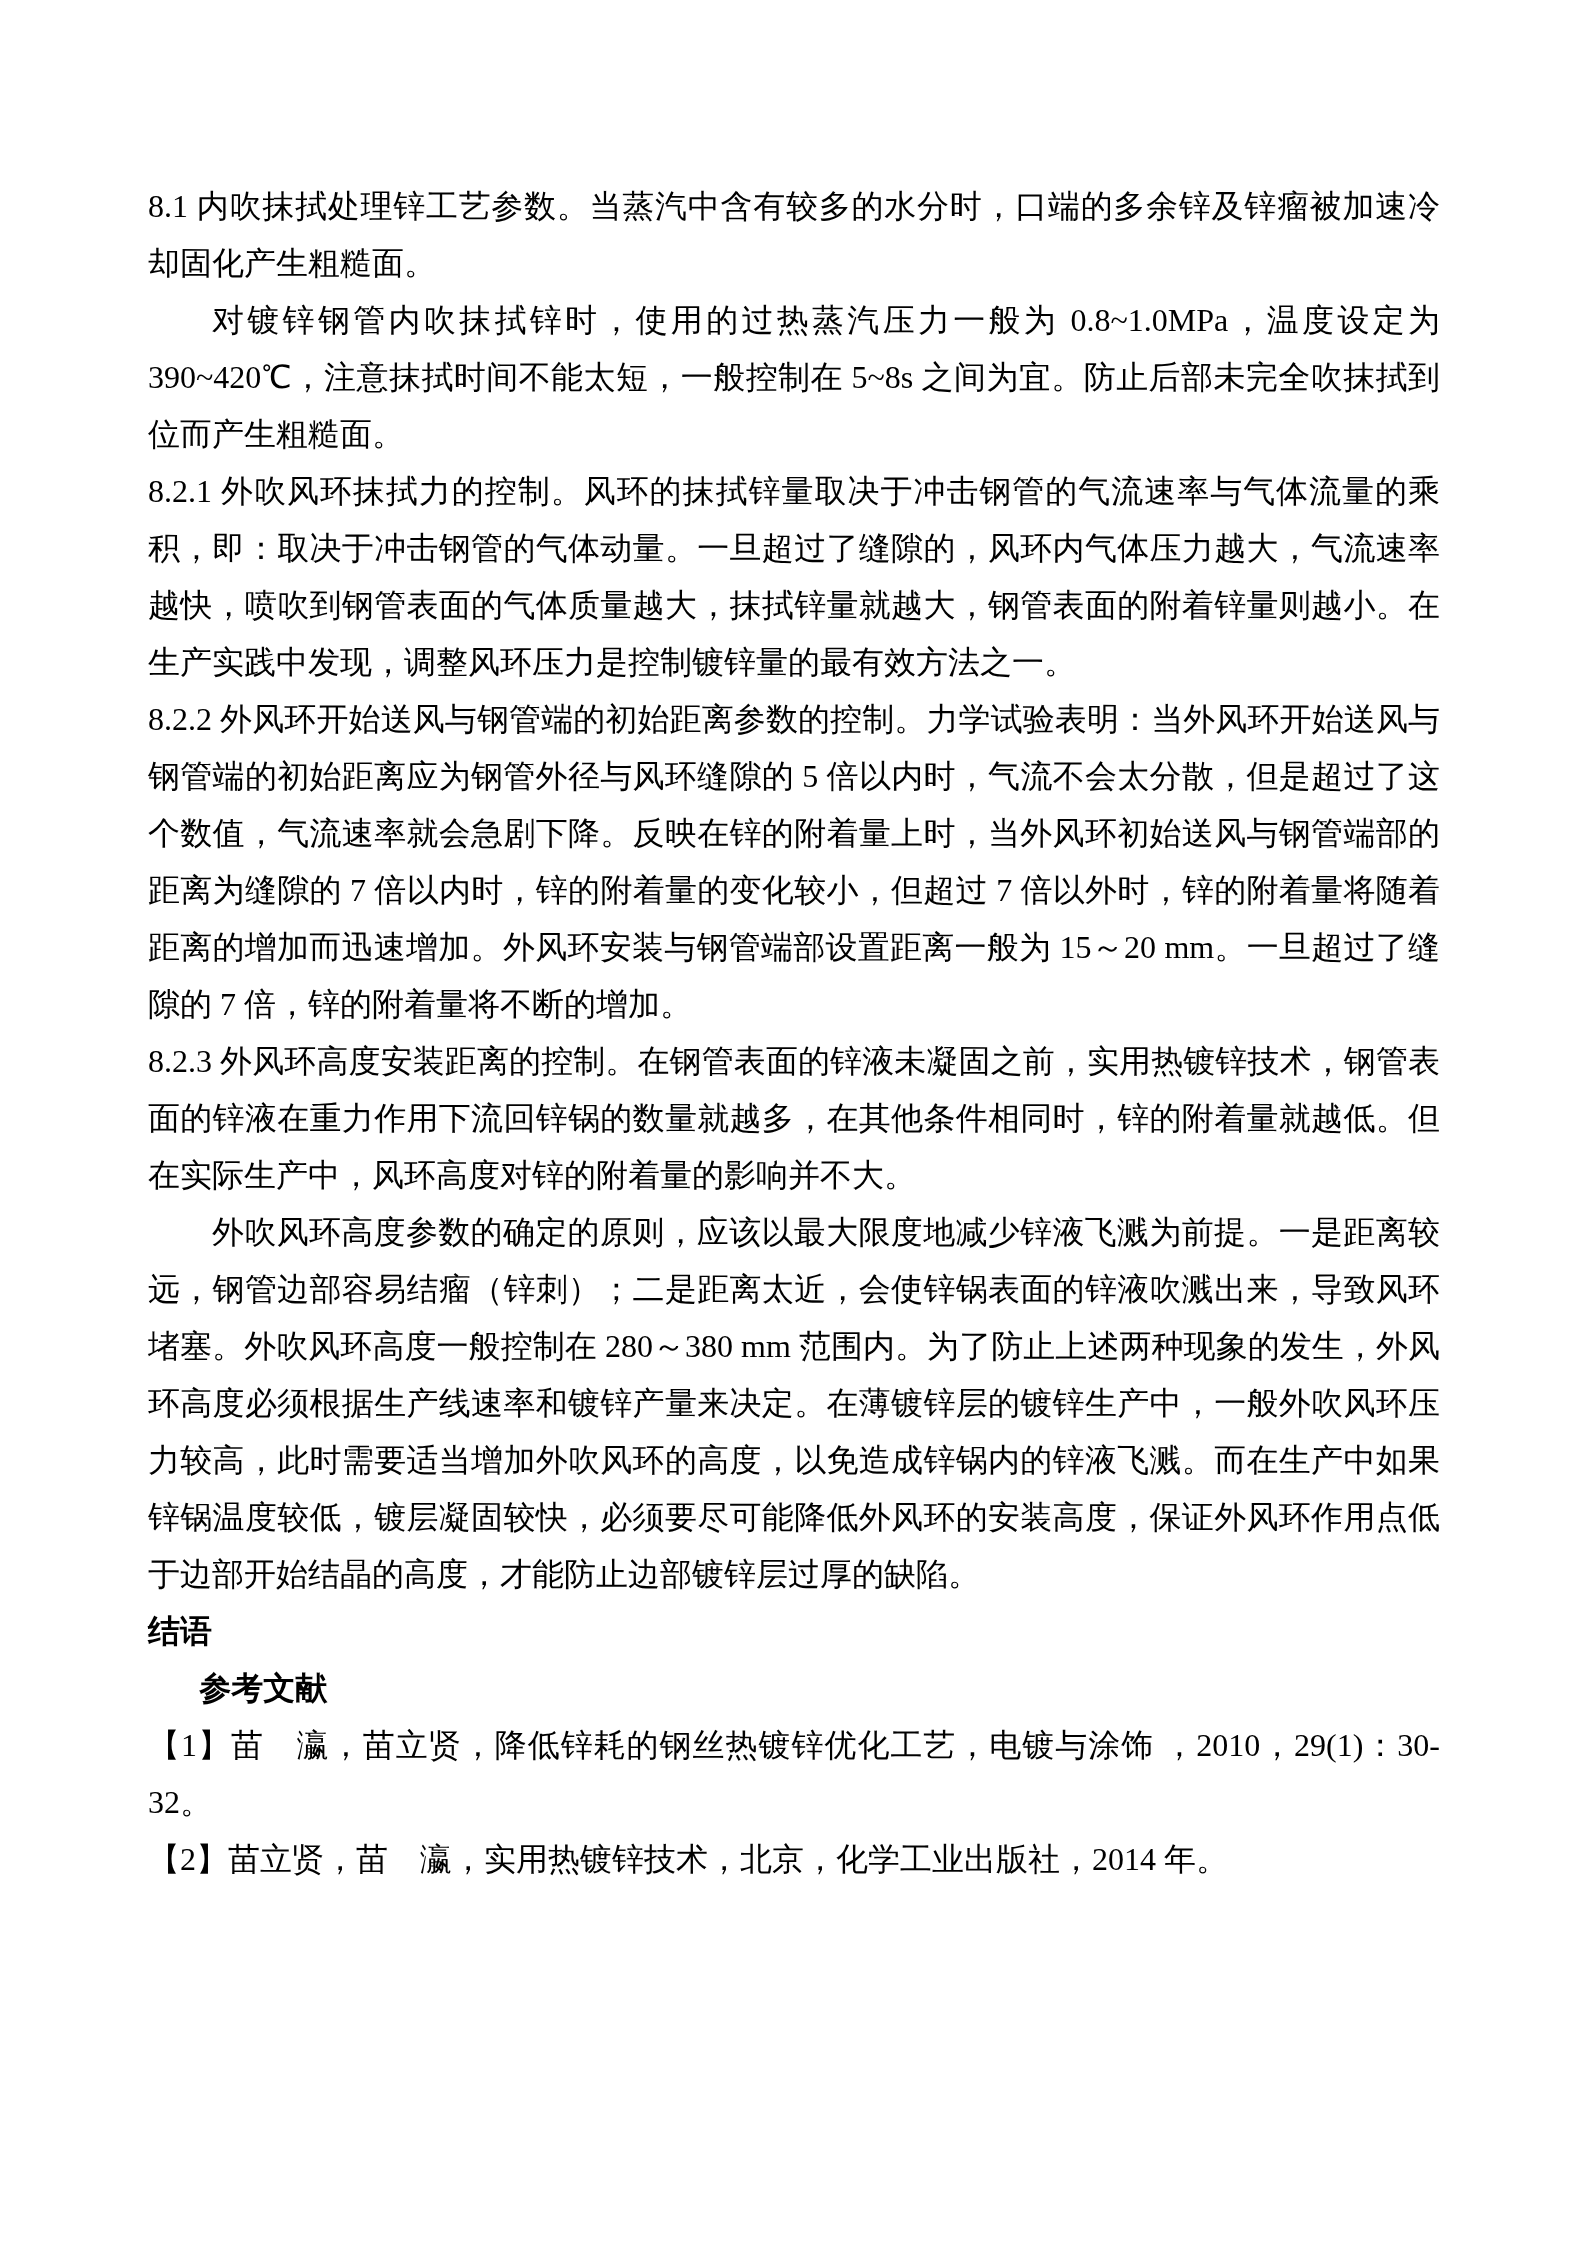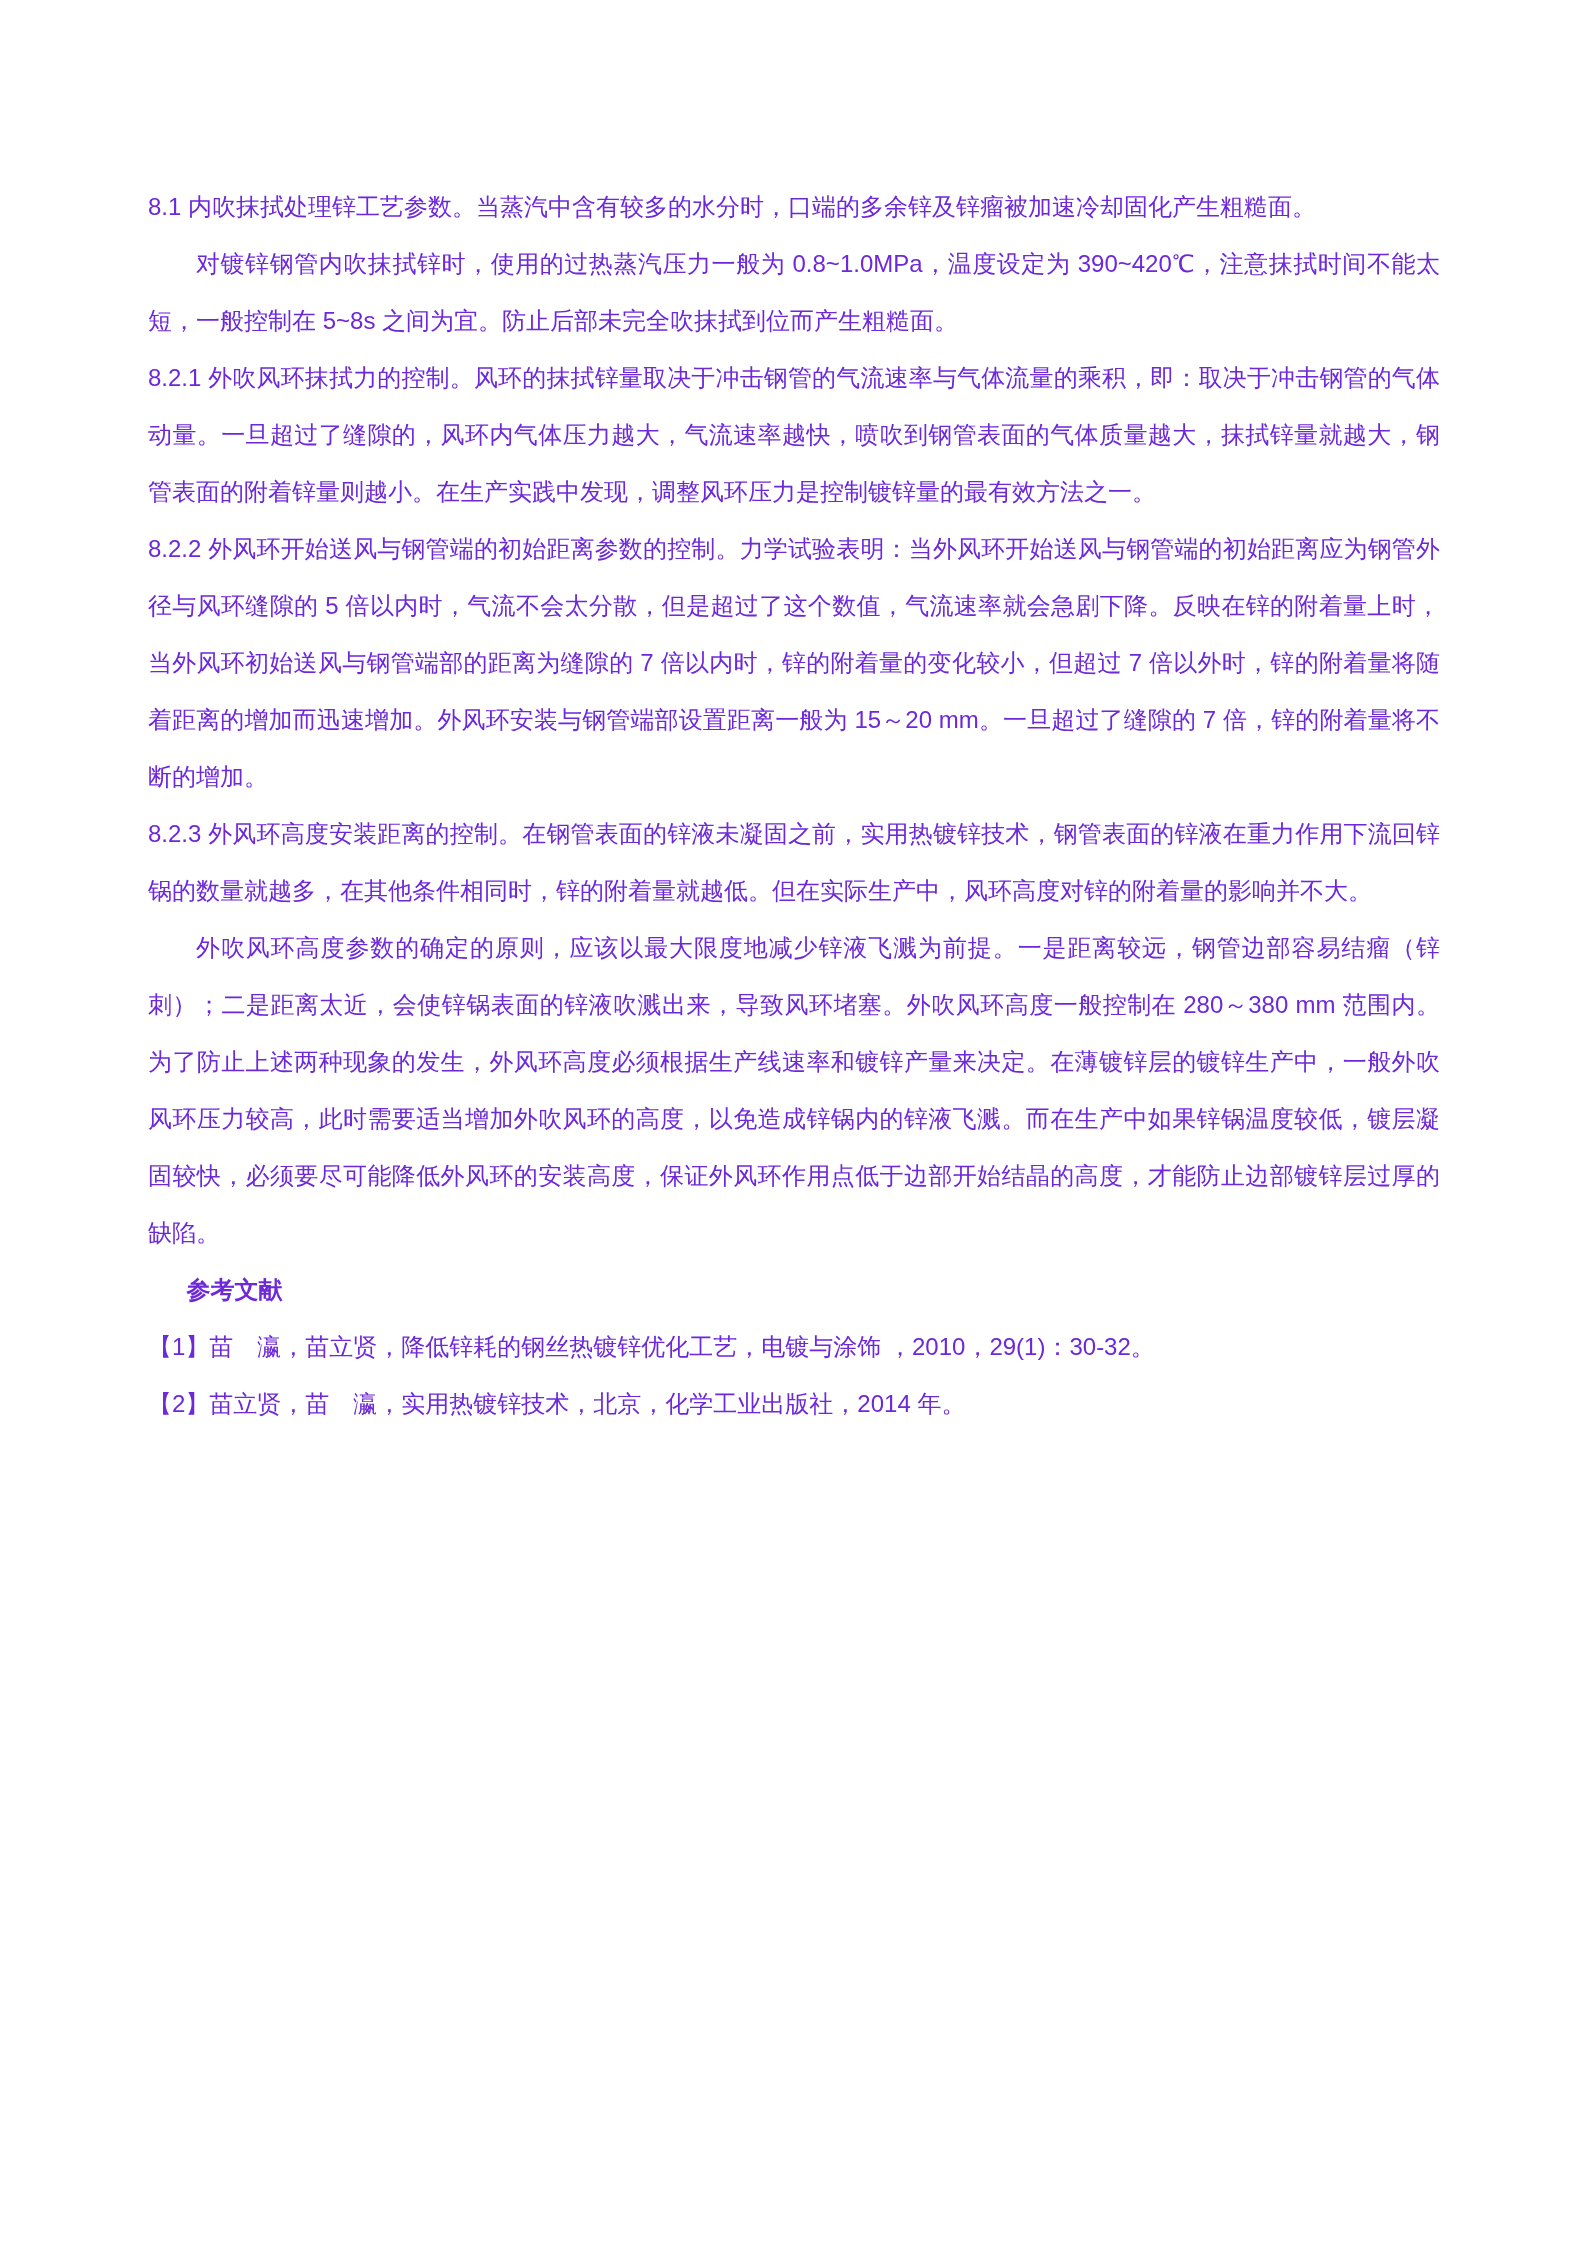--- a/index.html
+++ b/index.html
@@ -12,24 +12,24 @@
     width: 1587px;
     height: 2245px;
     background: #ffffff;
     overflow: hidden;
   }
   .content {
     position: absolute;
     left: 148px;
     top: 178px;
     width: 1292px;
-    font-family: Liberation Sans, sans-serif;
-    font-size: 24px;
+    font-family: Liberation Serif, serif;
+    font-size: 32px;
     line-height: 57px;
-    color: #6d28d9;
+    color: #000000;
     text-align: justify;
   }
   .content p {
     margin: 0;
     padding: 0;
   }
   p.sec { text-indent: 0; }
   p.ind { text-indent: 2em; }
   p.h { font-weight: bold; text-indent: 0; }
   p.h-ind { font-weight: bold; text-indent: 1.6em; }
@@ -39,17 +39,18 @@
 <body>
 
 <div class="page">
   <div class="content">
     <p class="sec">8.1 内吹抹拭处理锌工艺参数。当蒸汽中含有较多的水分时，口端的多余锌及锌瘤被加速冷却固化产生粗糙面。</p>
     <p class="ind">对镀锌钢管内吹抹拭锌时，使用的过热蒸汽压力一般为 0.8~1.0MPa，温度设定为 390~420℃，注意抹拭时间不能太短，一般控制在 5~8s 之间为宜。防止后部未完全吹抹拭到位而产生粗糙面。</p>
     <p class="sec">8.2.1 外吹风环抹拭力的控制。风环的抹拭锌量取决于冲击钢管的气流速率与气体流量的乘积，即：取决于冲击钢管的气体动量。一旦超过了缝隙的，风环内气体压力越大，气流速率越快，喷吹到钢管表面的气体质量越大，抹拭锌量就越大，钢管表面的附着锌量则越小。在生产实践中发现，调整风环压力是控制镀锌量的最有效方法之一。</p>
     <p class="sec">8.2.2 外风环开始送风与钢管端的初始距离参数的控制。力学试验表明：当外风环开始送风与钢管端的初始距离应为钢管外径与风环缝隙的 5 倍以内时，气流不会太分散，但是超过了这个数值，气流速率就会急剧下降。反映在锌的附着量上时，当外风环初始送风与钢管端部的距离为缝隙的 7 倍以内时，锌的附着量的变化较小，但超过 7 倍以外时，锌的附着量将随着距离的增加而迅速增加。外风环安装与钢管端部设置距离一般为 15～20 mm。一旦超过了缝隙的 7 倍，锌的附着量将不断的增加。</p>
     <p class="sec">8.2.3 外风环高度安装距离的控制。在钢管表面的锌液未凝固之前，实用热镀锌技术，钢管表面的锌液在重力作用下流回锌锅的数量就越多，在其他条件相同时，锌的附着量就越低。但在实际生产中，风环高度对锌的附着量的影响并不大。</p>
     <p class="ind">外吹风环高度参数的确定的原则，应该以最大限度地减少锌液飞溅为前提。一是距离较远，钢管边部容易结瘤（锌刺）；二是距离太近，会使锌锅表面的锌液吹溅出来，导致风环堵塞。外吹风环高度一般控制在 280～380 mm 范围内。为了防止上述两种现象的发生，外风环高度必须根据生产线速率和镀锌产量来决定。在薄镀锌层的镀锌生产中，一般外吹风环压力较高，此时需要适当增加外吹风环的高度，以免造成锌锅内的锌液飞溅。而在生产中如果锌锅温度较低，镀层凝固较快，必须要尽可能降低外风环的安装高度，保证外风环作用点低于边部开始结晶的高度，才能防止边部镀锌层过厚的缺陷。</p>
+    <p class="h">结语</p>
     <p class="h-ind">参考文献</p>
     <p class="ref">【1】苗　瀛，苗立贤，降低锌耗的钢丝热镀锌优化工艺，电镀与涂饰 ，2010，29(1)：30-32。</p>
     <p class="ref">【2】苗立贤，苗　瀛，实用热镀锌技术，北京，化学工业出版社，2014 年。</p>
   </div>
 </div>
 
 </body></html>

